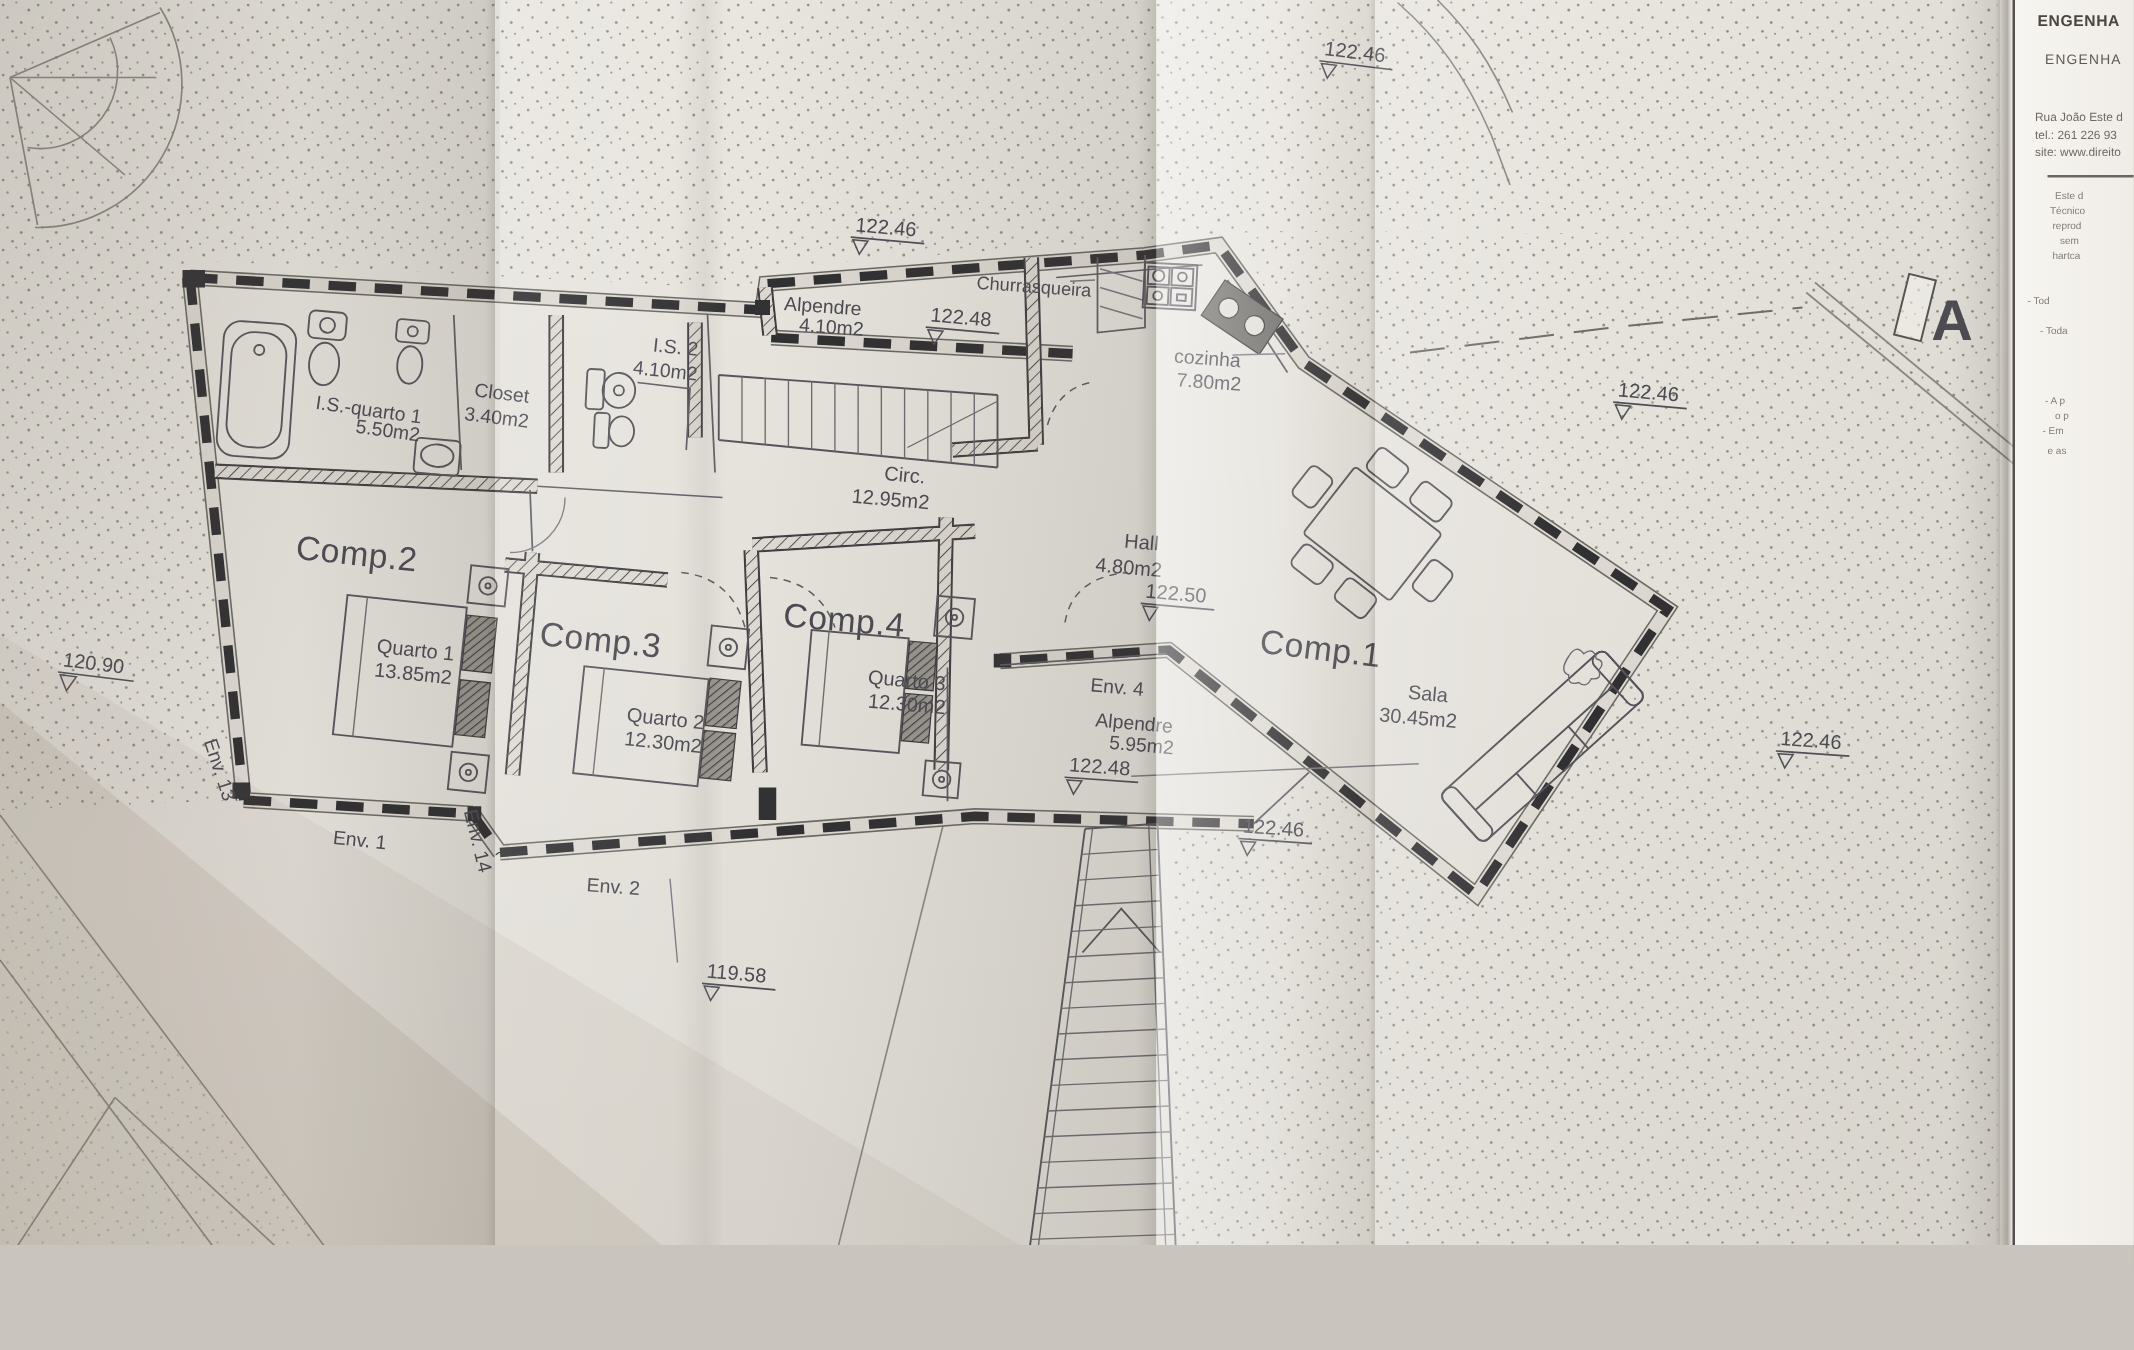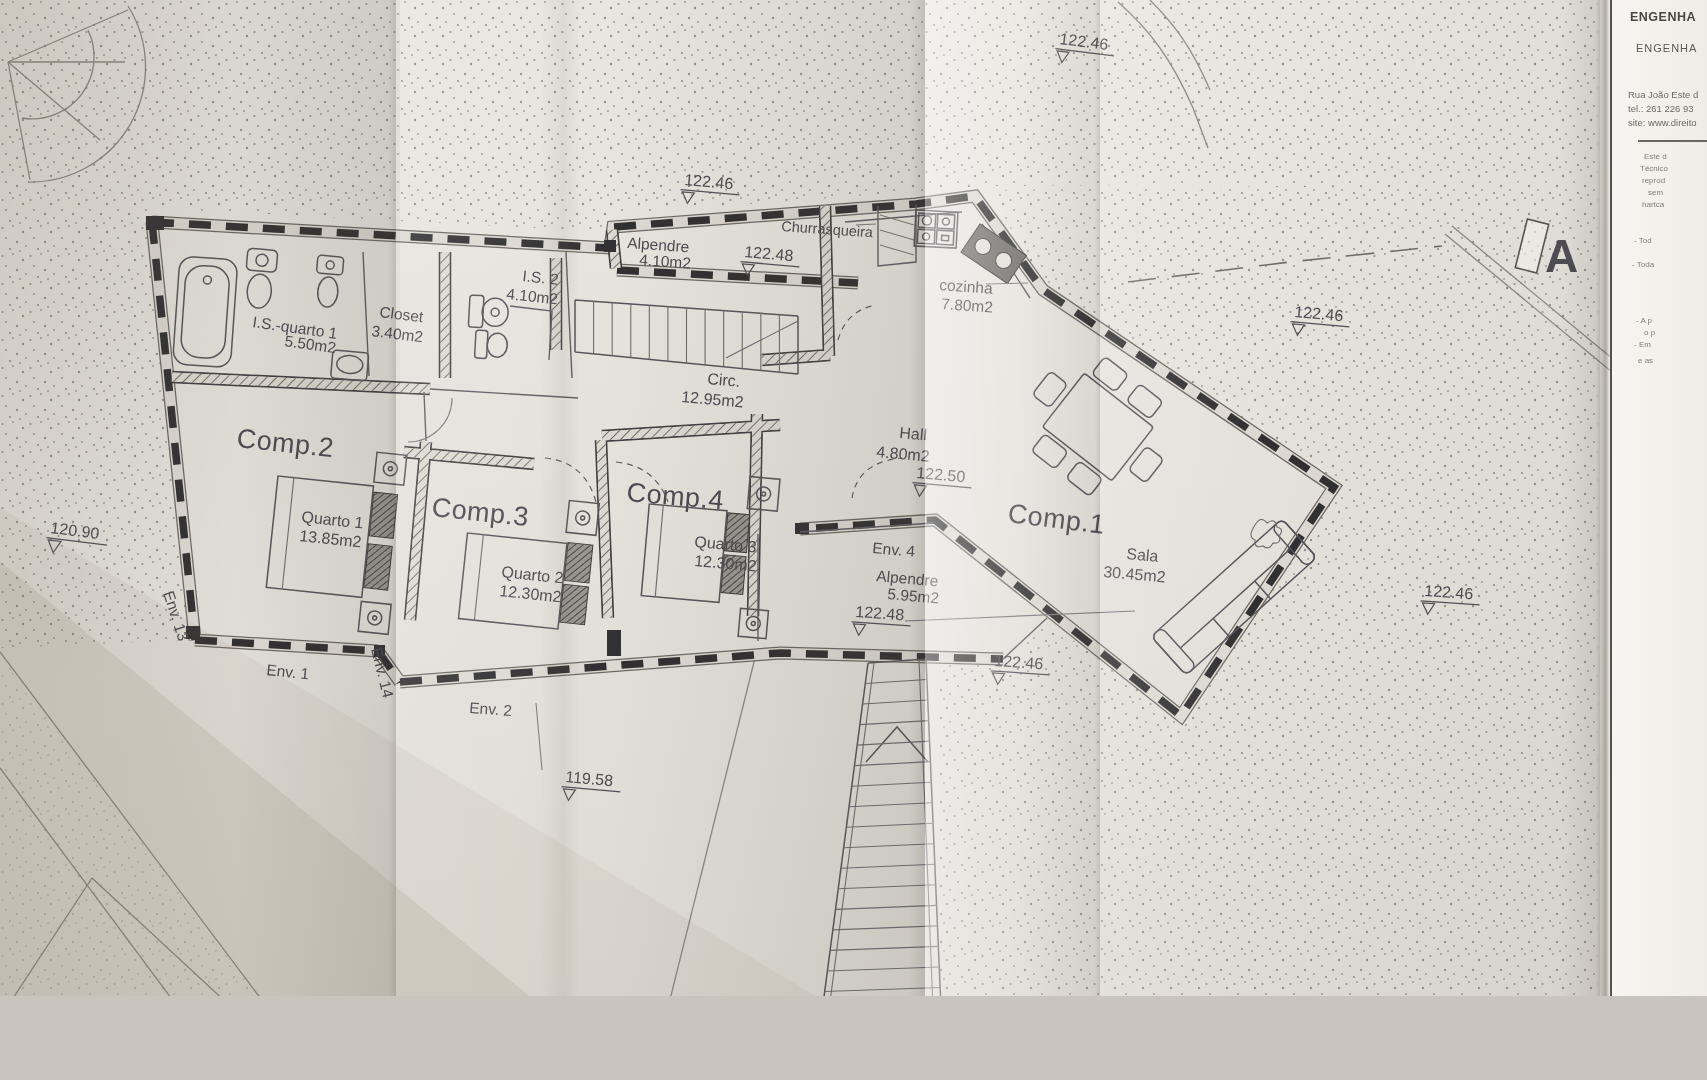--- a/index.html
+++ b/index.html
@@ -440,21 +440,21 @@
     <div>Rua João Este d</div>
     <div>tel.: 261 226 93</div>
     <div>site: www.direito</div>
   </div>
   <div class="rule"></div>
   <div class="note" style="left:32px;top:152px">Este d</div>
   <div class="note" style="left:28px;top:164px">Técnico</div>
   <div class="note" style="left:30px;top:176px">reprod</div>
   <div class="note" style="left:36px;top:188px">sem</div>
   <div class="note" style="left:30px;top:200px">hartca</div>
-  <div class="note" style="left:22px;top:236px">- Tod</div>
+  <div class="note" style="left:10px;top:236px">- Tod</div>
   <div class="note" style="left:20px;top:260px">- Toda</div>
   <div class="note" style="left:24px;top:316px">- A p</div>
   <div class="note" style="left:32px;top:328px">o p</div>
   <div class="note" style="left:22px;top:340px">- Em</div>
   <div class="note" style="left:26px;top:356px">e as</div>
 </div>
 
 </div>
 
 </body></html>

